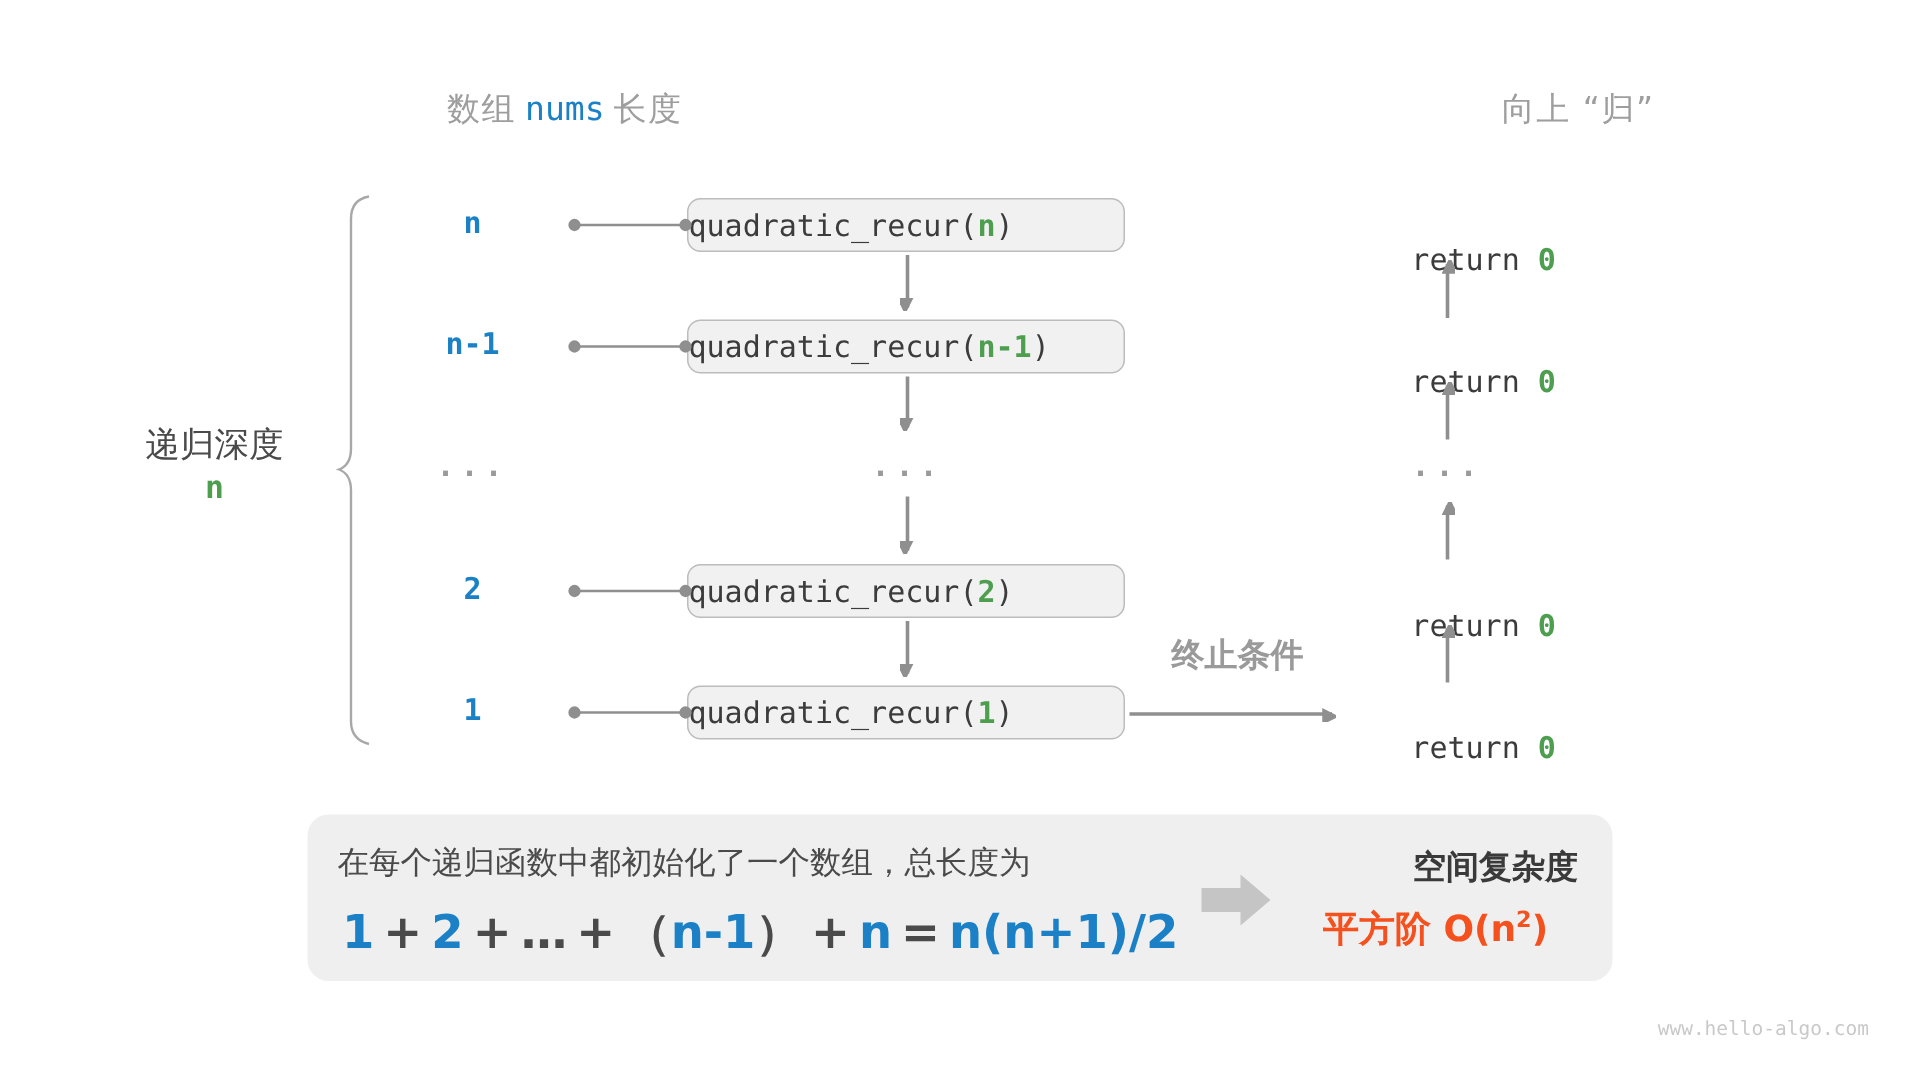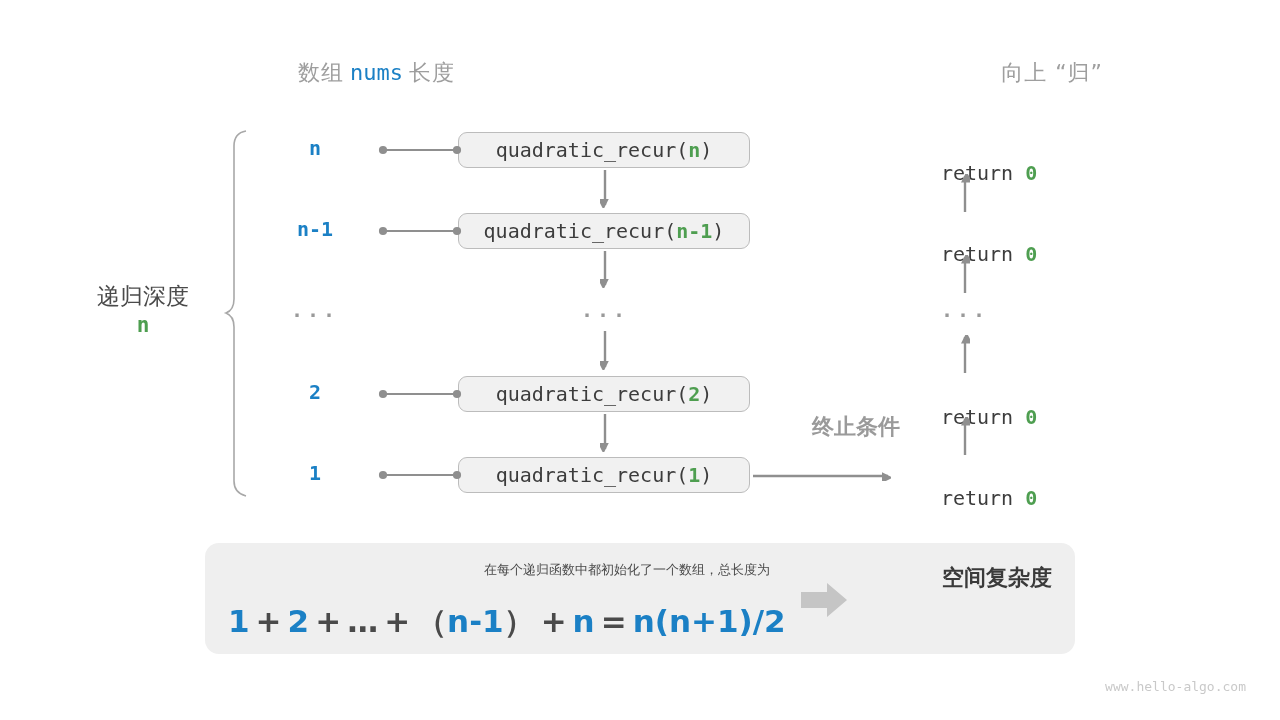--- a/index.html
+++ b/index.html
@@ -14,21 +14,21 @@
   .hdr{font-size:22px;font-weight:normal;color:#9e9e9e;text-align:right;white-space:nowrap;letter-spacing:1px;}
   .hdr .code{font-family:"DejaVu Sans Mono","Liberation Mono",monospace;color:#1b80c5;margin:0 6px;letter-spacing:0;}
 
   
   .depth{width:120px;text-align:center;font-family:"DejaVu Sans Mono","Liberation Mono",monospace;
          font-size:20px;font-weight:bold;color:#1b80c5;}
 
   
   .callbox{
     left:458px;width:292px;height:36px;background:#f1f1f1;border:1.5px solid #bcbcbc;border-radius:9px;
-    display:flex;align-items:center;justify-content:center;box-sizing:border-box;
+    display:flex;align-items:center;box-sizing:border-box;
     font-family:"DejaVu Sans Mono","Liberation Mono",monospace;font-size:20px;color:#3c3c3c;white-space:pre;
   }
   .callbox .arg{color:#4e9e50;font-weight:bold;}
 
   
   .ret{left:880px;width:170px;text-align:center;font-family:"DejaVu Sans Mono","Liberation Mono",monospace;
        font-size:20px;color:#3c3c3c;white-space:pre;}
   .ret .zero{color:#4e9e50;font-weight:600;}
 
   
@@ -38,21 +38,21 @@
   
   .brace-label{width:170px;text-align:center;font-size:23px;color:#4a4a4a;}
   .brace-n{width:170px;text-align:center;font-family:"DejaVu Sans Mono","Liberation Mono",monospace;
            font-size:21px;font-weight:bold;color:#4e9e50;}
 
   
   .trigger{width:150px;text-align:center;font-size:22px;font-weight:bold;color:#9a9a9a;white-space:nowrap;}
 
   
   .panel{left:205px;top:543px;width:870px;height:111px;background:#efefef;border-radius:14px;z-index:1;}
-  .panel-line1{left:225px;top:561px;width:545px;text-align:right;font-size:13px;color:#4a4a4a;white-space:nowrap;}
+  .panel-line1{left:225px;top:561px;width:545px;text-align:left;font-size:21px;color:#4a4a4a;white-space:nowrap;}
   .formula{left:225px;top:601px;width:545px;text-align:center;font-size:31px;font-weight:bold;white-space:nowrap;
            font-family:"DejaVu Sans","Liberation Sans",sans-serif;}
   .formula span{margin:0 3px;}
   .formula .fnum{color:#1b80c5;}
   .formula .fop{color:#4a4a4a;}
   .result-title{left:862px;top:563px;width:190px;text-align:right;font-size:22px;font-weight:bold;color:#3a3a3a;white-space:nowrap;}
   .result-value{left:862px;top:603px;width:190px;text-align:center;font-size:24px;font-weight:bold;color:#f4511e;white-space:nowrap;}
   .result-value sup{font-size:0.62em;}
 
   .watermark{right:34px;top:679px;font-family:"DejaVu Sans Mono","Liberation Mono",monospace;
@@ -147,23 +147,26 @@
   </div>
 
   <div class="abs depth" style="left:255px;top:461px;">1</div>
   <div class="abs callbox" style="top:457px;">
     <span>quadratic_recur(</span><span class="arg">1</span><span>)</span>
   </div>
   <div class="abs ret" style="top:462px;">
     <span>return </span><span class="zero">0</span>
   </div>
 
-  <div class="abs trigger" style="left:750px;top:412px;text-align:right;">终止条件</div>
+  <div class="abs trigger" style="left:750px;top:422px;">终止条件</div>
 
   <div class="abs panel-line1">在每个递归函数中都初始化了一个数组，总长度为</div>
   <div class="abs formula">
     <span class="fnum">1</span><span class="fop">+</span><span class="fnum">2</span><span class="fop">+</span><span class="fop">…</span><span class="fop">+</span><span class="fop" style="margin-right:0;">（</span><span class="fnum" style="margin:0;">n-1</span><span class="fop" style="margin-left:0;">）</span><span class="fop">+</span><span class="fnum">n</span><span class="fop">=</span><span class="fnum">n(n+1)/2</span>
   </div>
   <div class="abs result-title">空间复杂度</div>
+  <div class="abs result-value">
+    <span>平方阶 O(n</span><sup>2</sup><span>)</span>
+  </div>
 
   <div class="abs watermark">www.hello-algo.com</div>
 
 </div>
 
 </body></html>

